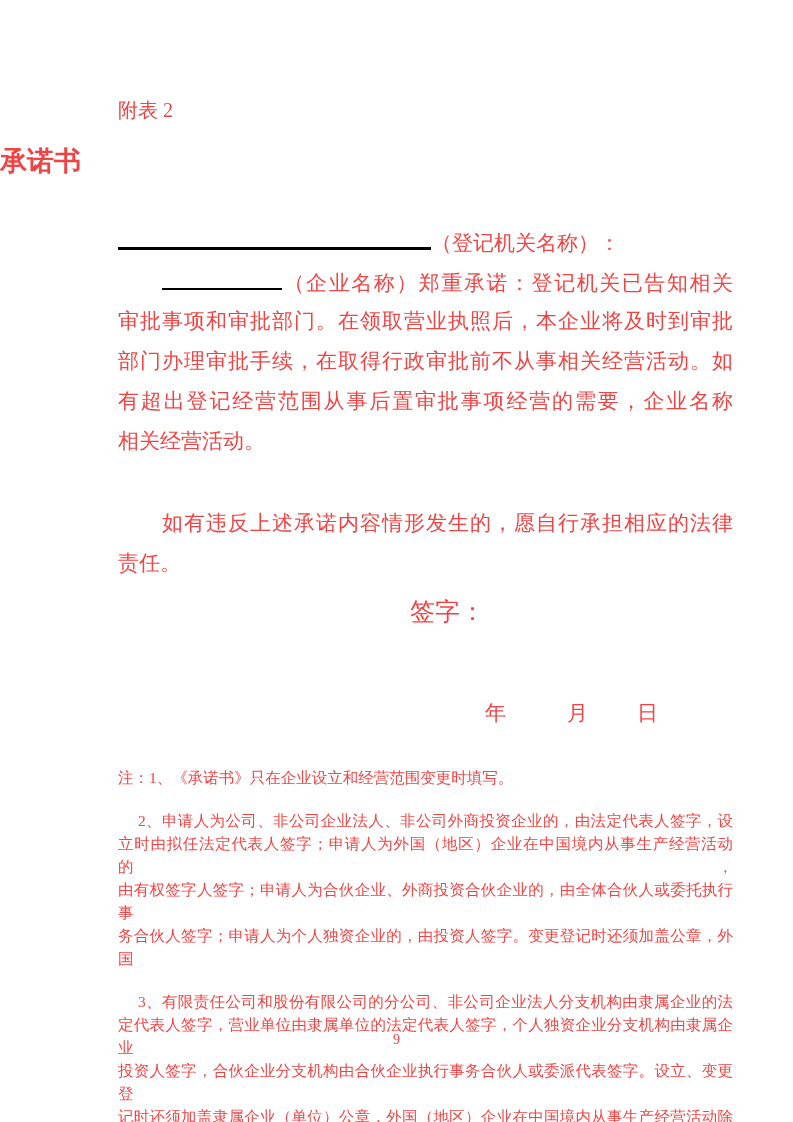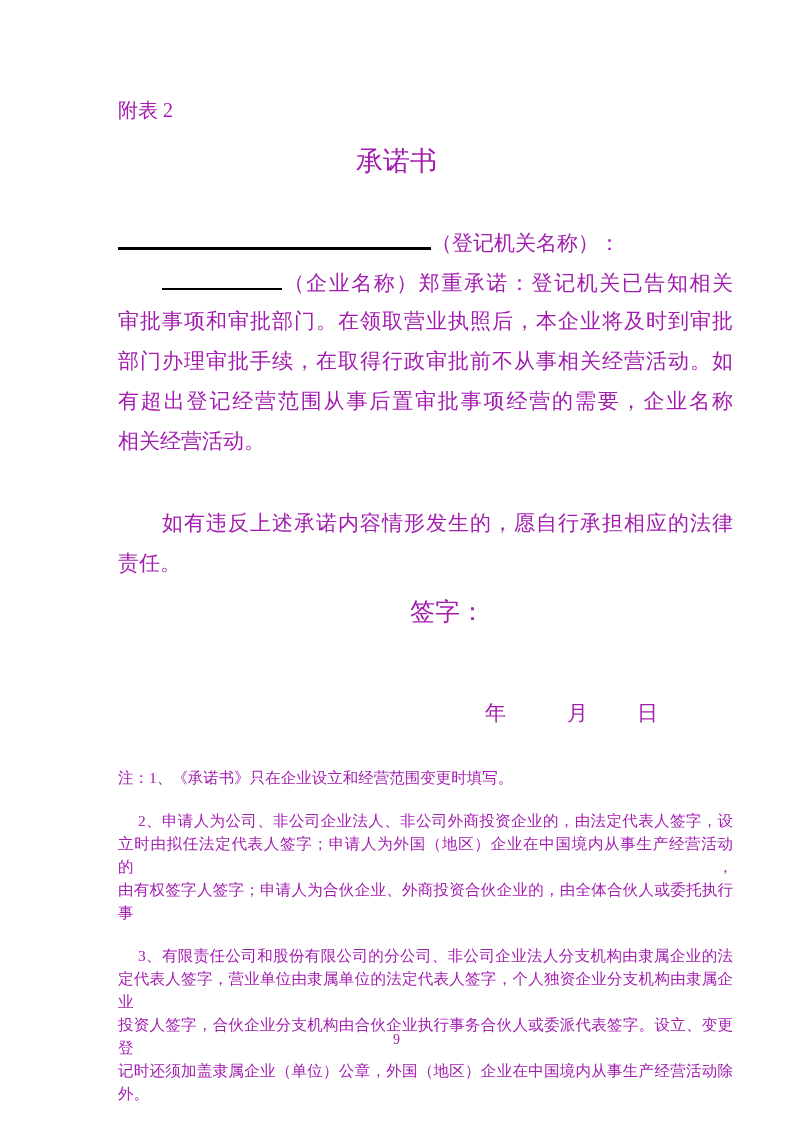--- a/index.html
+++ b/index.html
@@ -5,42 +5,42 @@
   html, body {
     margin: 0;
     padding: 0;
     background: #ffffff;
   }
   .page {
     position: relative;
     width: 793px;
     height: 1122px;
     background: #ffffff;
-    color: #a21caf;
+    color: #ef4444;
     font-family: "Liberation Serif", "DejaVu Serif", serif;
     overflow: hidden;
   }
   .col {
     position: absolute;
     left: 118px;
     width: 615px;
   }
   .attachment-label {
     top: 96px;
     font-size: 20px;
     line-height: 28px;
   }
   .doc-title {
     position: absolute;
     left: 0;
     top: 142px;
     width: 100%;
-    text-align: center;
+    text-align: left;
     font-size: 27px;
-    font-weight: normal;
+    font-weight: bold;
     line-height: 38px;
   }
   .salutation {
     top: 223px;
     font-size: 21px;
     line-height: 40px;
     white-space: nowrap;
   }
   .blank-long {
     display: inline-block;
@@ -162,20 +162,21 @@
   </div>
 
   <div class="col notes">
     <div class="note-para">
         <div class="nline">注：1、《承诺书》只在企业设立和经营范围变更时填写。</div>
       </div>
     <div class="note-para note-indent">
         <div class="nline">2、申请人为公司、非公司企业法人、非公司外商投资企业的，由法定代表人签字，设</div>
         <div class="nline">立时由拟任法定代表人签字；申请人为外国（地区）企业在中国境内从事生产经营活动的，</div>
         <div class="nline">由有权签字人签字；申请人为合伙企业、外商投资合伙企业的，由全体合伙人或委托执行事</div>
+        <div class="nline">务合伙人签字；申请人为个人独资企业的，由投资人签字。变更登记时还须加盖公章，外国</div>
       </div>
     <div class="note-para note-indent gap-top">
         <div class="nline">3、有限责任公司和股份有限公司的分公司、非公司企业法人分支机构由隶属企业的法</div>
         <div class="nline">定代表人签字，营业单位由隶属单位的法定代表人签字，个人独资企业分支机构由隶属企业</div>
         <div class="nline">投资人签字，合伙企业分支机构由合伙企业执行事务合伙人或委派代表签字。设立、变更登</div>
         <div class="nline">记时还须加盖隶属企业（单位）公章，外国（地区）企业在中国境内从事生产经营活动除外。</div>
       </div>
   </div>
 
   <div class="page-number">9</div>

